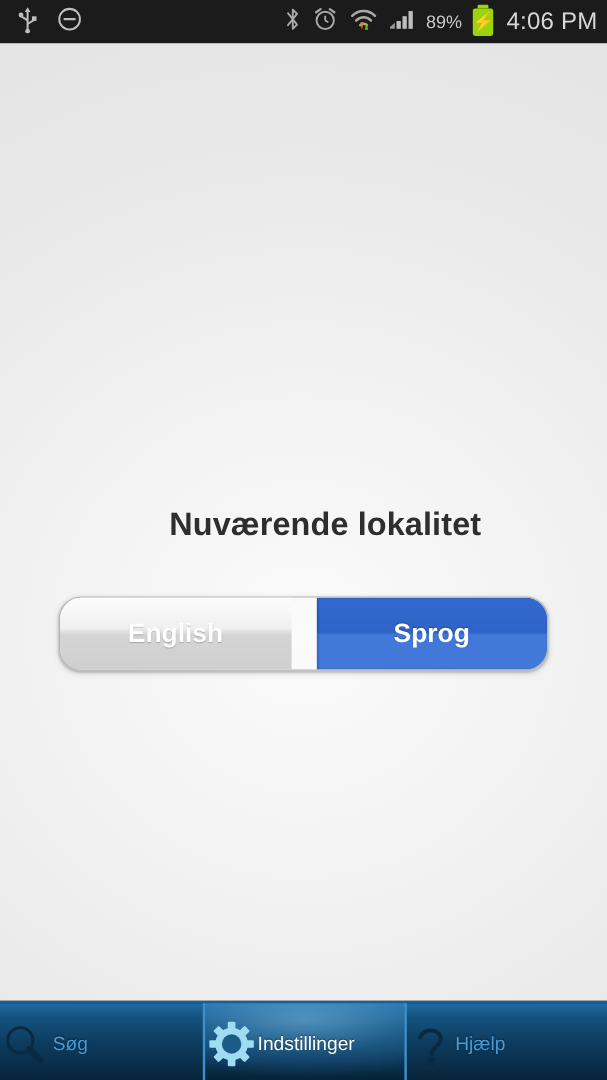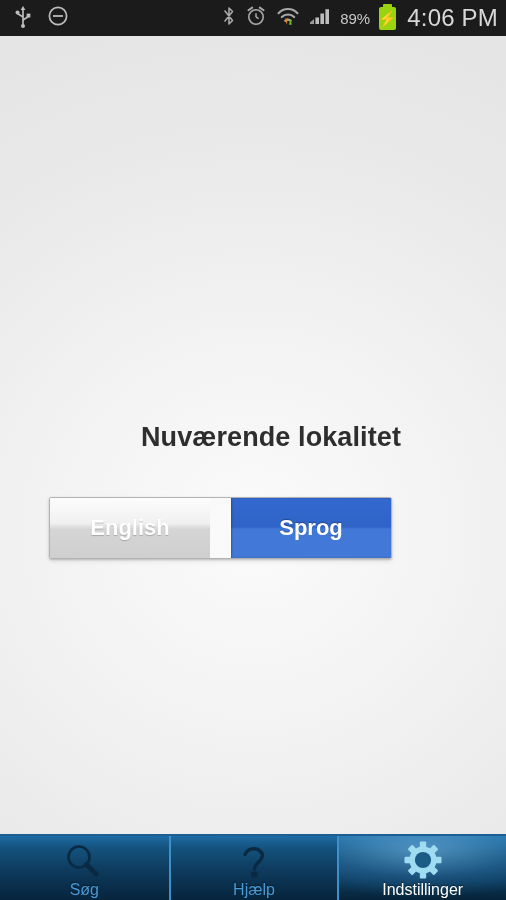--- a/index.html
+++ b/index.html
@@ -24,21 +24,21 @@
     position:relative;
   }
   .sb-left { display:flex; align-items:center; gap:14px; }
   .sb-right { margin-left:auto; display:flex; align-items:center; gap:9px; }
   .sb-ico { display:block; }
   .sb-pct {
     color:#c8c8c8; font-size:15px; letter-spacing:0px;
     font-family:Liberation Sans, sans-serif;
   }
   .sb-clock {
-    color:#d8d8d8; font-size:24px; font-weight:400;
+    color:#d8d8d8; font-size:20px; font-weight:400;
     letter-spacing:0.2px; margin-left:2px;
   }
   .batt {
     width:17px; height:23px; position:relative;
     background:#9ad40f; border-radius:2px;
   }
   .batt:before {
     content:""; position:absolute; top:-3px; left:4px;
     width:9px; height:3px; background:#9ad40f; border-radius:1px 1px 0 0;
   }
@@ -81,22 +81,22 @@
     color:#2e2e2e;
     font-size:27px; font-weight:bold;
     letter-spacing:0.1px;
     padding-left:36px;
   }
 
   
   .segmented {
     position:absolute;
     top:461px; left:49px;
-    width:343px; height:62px;
-    border-radius:2px;
+    width:408px; height:62px;
+    border-radius:19px;
     display:flex;
     overflow:hidden;
     border:1px solid #b3b3b3;
     box-shadow:0 1px 2px rgba(0,0,0,.18), 0 2px 5px rgba(0,0,0,.10);
     gap:21px;
   }
   .seg {
     flex:1 1 50%;
     display:flex; align-items:center; justify-content:center;
     font-size:22px; font-weight:bold;
@@ -118,21 +118,21 @@
   .tabbar {
     flex:0 0 66px; height:66px;
     display:flex;
     background:linear-gradient(to bottom,#1f6ba5 0%, #14537f 18%, #0d3a5c 55%, #07243c 100%);
     border-top:2px solid #1b5f93;
     position:relative;
   }
   .tab {
     flex:1 1 33.33%;
     position:relative;
-    display:flex; flex-direction:column;
+    display:flex; flex-direction:row;
     align-items:center; justify-content:flex-start;
     padding-top:5px;
     cursor:pointer;
     overflow:hidden;
   }
   .tab + .tab { border-left:2px solid #3e8fca; }
   .tab.active {
     background:
       radial-gradient(ellipse 120% 95% at 50% 22%, rgba(120,185,230,.55) 0%, rgba(60,130,190,.28) 45%, rgba(10,45,75,0) 78%),
       linear-gradient(to bottom,#2a79ae 0%, #17567f 30%, #0b3a5c 70%, #062236 100%);
@@ -242,30 +242,20 @@
   <div class="tabbar">
 
     <div class="tab">
       <span class="tab-icon">
         <svg width="44" height="38" viewBox="0 0 44 38">
           <circle cx="17" cy="15" r="10.5" fill="none" stroke="#0a2a44" stroke-width="2.6"></circle>
           <line x1="24.5" y1="22.5" x2="34" y2="32" stroke="#0a2a44" stroke-width="5.2" stroke-linecap="round"></line>
         </svg>
       </span>
       <span class="tab-label">Søg</span>
-    </div>
-
-    <div class="tab">
-      <span class="tab-icon">
-        <svg width="40" height="38" viewBox="0 0 40 38">
-          <path d="M11 12.5 A9.5 9.5 0 0 1 28.5 12.5 C28.5 20 20.5 20.5 20.5 27" fill="none" stroke="#0a2a44" stroke-width="3.4" stroke-linecap="round"></path>
-          <rect x="17.4" y="29.5" width="6.2" height="6.2" fill="#0a2a44"></rect>
-        </svg>
-      </span>
-      <span class="tab-label">Hjælp</span>
     </div>
 
     <div class="tab active">
       <span class="tab-icon">
         <svg width="44" height="40" viewBox="0 0 44 40">
           <g transform="translate(22,19)">
             <g fill="#9fdcf2">
               <rect x="-3.2" y="-18.5" width="6.4" height="7.5" rx="1"></rect>
               <rect x="-3.2" y="11" width="6.4" height="7.5" rx="1"></rect>
               <rect x="-18.5" y="-3.2" width="7.5" height="6.4" rx="1"></rect>
@@ -276,15 +266,25 @@
               <rect x="11" y="-3.2" width="7.5" height="6.4" rx="1" transform="rotate(45)"></rect>
             </g>
             <circle cx="0" cy="0" r="13.6" fill="#9fdcf2"></circle>
             <circle cx="0" cy="0" r="8.1" fill="#1a5c86"></circle>
           </g>
         </svg>
       </span>
       <span class="tab-label">Indstillinger</span>
     </div>
 
+    <div class="tab">
+      <span class="tab-icon">
+        <svg width="40" height="38" viewBox="0 0 40 38">
+          <path d="M11 12.5 A9.5 9.5 0 0 1 28.5 12.5 C28.5 20 20.5 20.5 20.5 27" fill="none" stroke="#0a2a44" stroke-width="3.4" stroke-linecap="round"></path>
+          <rect x="17.4" y="29.5" width="6.2" height="6.2" fill="#0a2a44"></rect>
+        </svg>
+      </span>
+      <span class="tab-label">Hjælp</span>
+    </div>
+
   </div>
 
 </div>
 
 </body></html>

